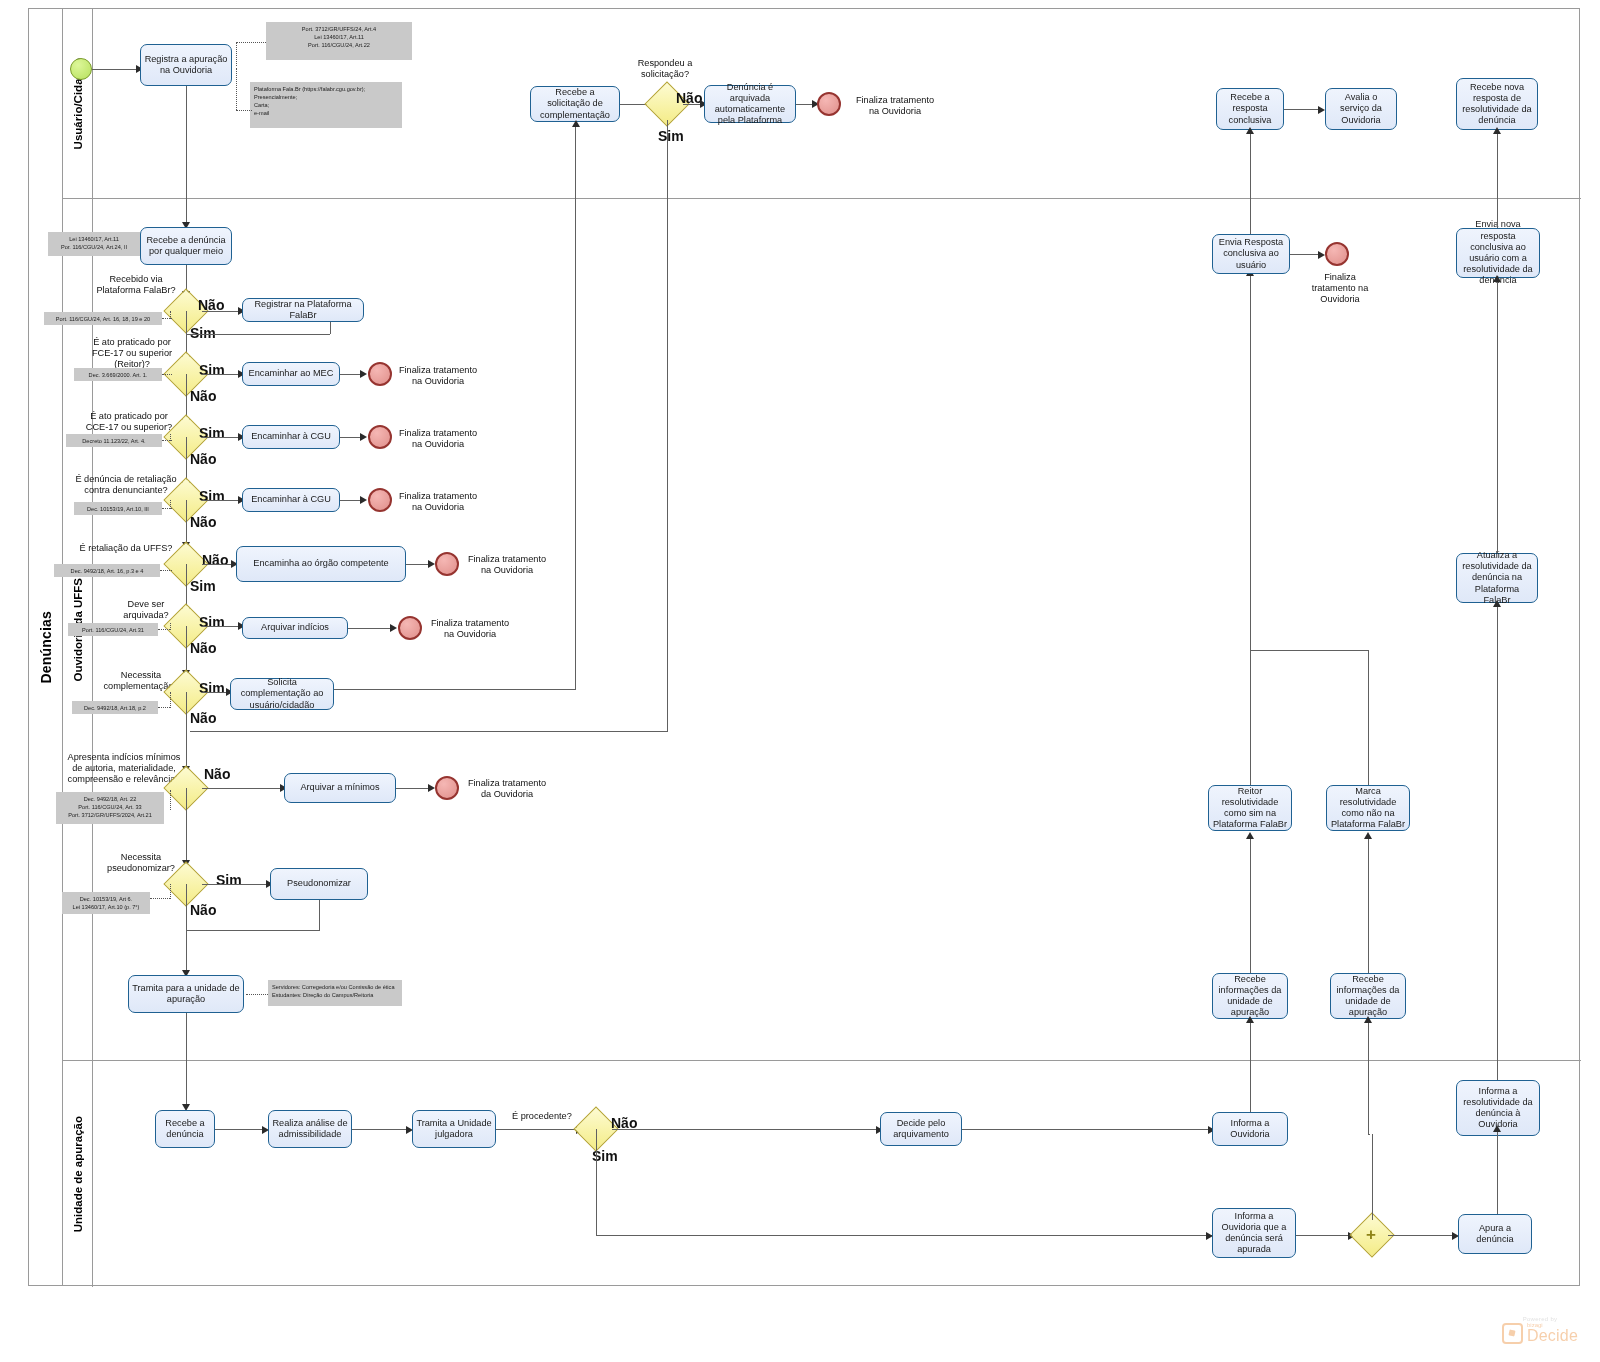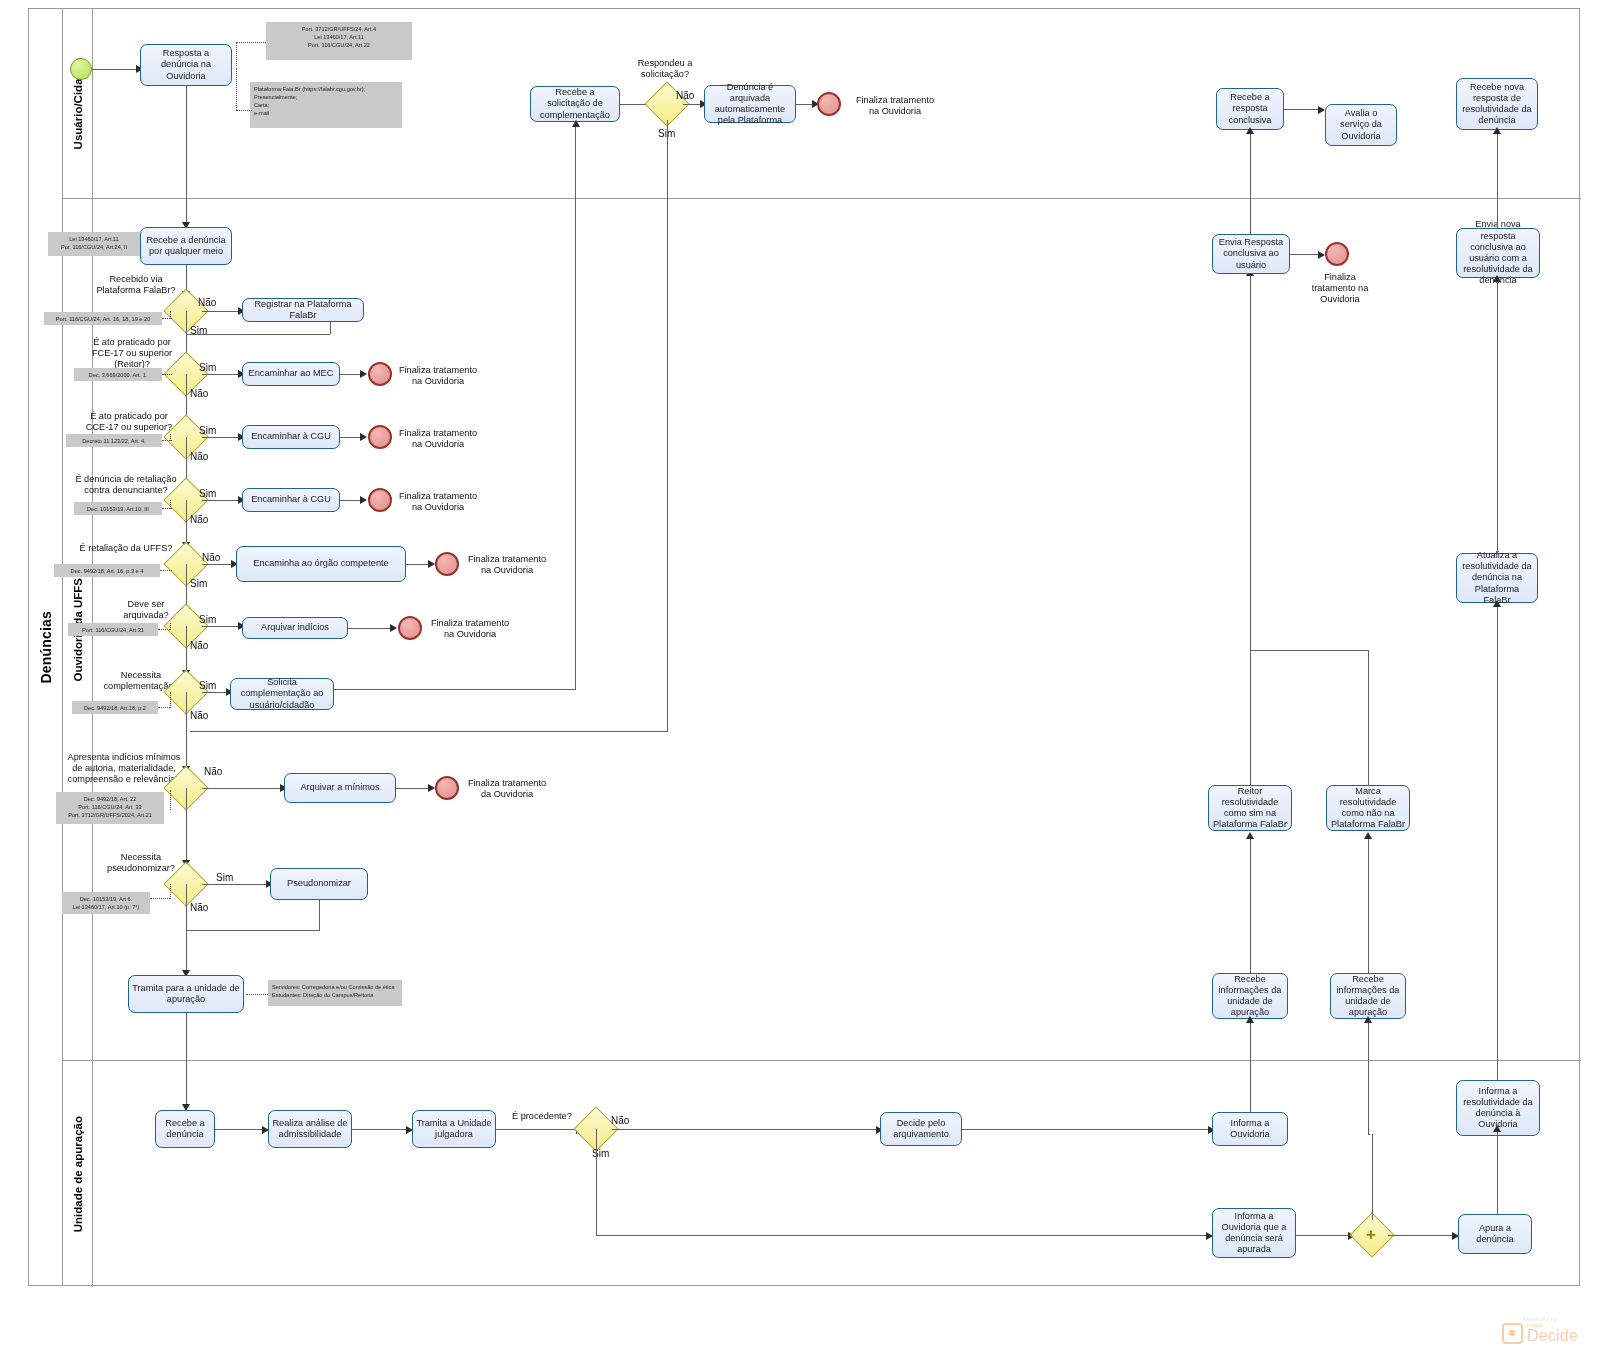--- a/index.html
+++ b/index.html
@@ -117,21 +117,21 @@
   .note.center{text-align:center;}
   
   .lbl{
     position:absolute;
     font-size:9.2px;
     color:#111;
     line-height:1.22;
     white-space:pre-line;
   }
   .lbl.c{text-align:center;}
-  .lbl.flow{font-size:10px;}
+  .lbl.flow{font-size:14px;font-weight:bold;}
   
   .edge{position:absolute;background:#606060;}
   .edge.h{height:1.1px;}
   .edge.v{width:1.1px;}
   .dot{position:absolute;border:0;border-top:1.2px dotted #555;}
   .dotv{position:absolute;border:0;border-left:1.2px dotted #555;}
   .arrow{
     position:absolute;width:0;height:0;
   }
   .arrow.r{border-top:4px solid transparent;border-bottom:4px solid transparent;border-left:7px solid #2b2b2b;}
@@ -182,21 +182,21 @@
       <div class="lane-title">
         <span>Unidade de apuração</span>
       </div>
     </div>
   </div>
 
   <div class="ev-start" style="left:70px;top:58px;"></div>
   <div class="edge h" style="left:92px;top:68.5px;width:46px;"></div>
   <div class="arrow r" style="left:136px;top:65px;"></div>
 
-  <div class="task" style="left:140px;top:44px;width:92px;height:42px;">Resposta a denúncia na Ouvidoria</div>
+  <div class="task" style="left:140px;top:44px;width:92px;height:42px;">Registra a apuração na Ouvidoria</div>
 
   <div class="note" style="left:266px;top:22px;width:146px;height:38px;text-align:center;">Port. 3712/GR/UFFS/24, Art.4
 Lei 13460/17, Art.11
 Port. 116/CGU/24, Art.22</div>
   <div class="note" style="left:250px;top:82px;width:152px;height:46px;">Plataforma Fala.Br (https://falabr.cgu.gov.br);
 Presencialmente;
 Carta;
 e-mail</div>
   <div class="dot" style="left:236px;top:42px;width:30px;"></div>
   <div class="dotv" style="left:236px;top:42px;height:24px;"></div>
@@ -226,21 +226,21 @@
   <div class="ev-end" style="left:817px;top:92px;"></div>
   <div class="lbl c" style="left:840px;top:95px;width:110px;">Finaliza tratamento
 na Ouvidoria</div>
 
   <div class="edge v" style="left:666.5px;top:120px;height:612px;"></div>
   <div class="edge h" style="left:190px;top:731px;width:477px;"></div>
 
   <div class="task" style="left:1216px;top:88px;width:68px;height:42px;">Recebe a resposta conclusiva</div>
   <div class="edge h" style="left:1284px;top:109px;width:38px;"></div>
   <div class="arrow r" style="left:1318px;top:105.5px;"></div>
-  <div class="task" style="left:1325px;top:88px;width:72px;height:42px;margin-top:16px;">Avalia o serviço da Ouvidoria</div>
+  <div class="task" style="left:1325px;top:88px;width:72px;height:42px;">Avalia o serviço da Ouvidoria</div>
 
   <div class="task" style="left:1456px;top:78px;width:82px;height:52px;">Recebe nova resposta de resolutividade da denúncia</div>
 
   <div class="edge v" style="left:185.5px;top:86px;height:140px;"></div>
   <div class="arrow d" style="left:182px;top:222px;"></div>
 
   <div class="note" style="left:48px;top:232px;width:92px;height:24px;text-align:center;">Lei 13460/17, Art.11
 Por. 116/CGU/24, Art.24, II</div>
   <div class="dot" style="left:140px;top:244px;width:18px;"></div>
 

